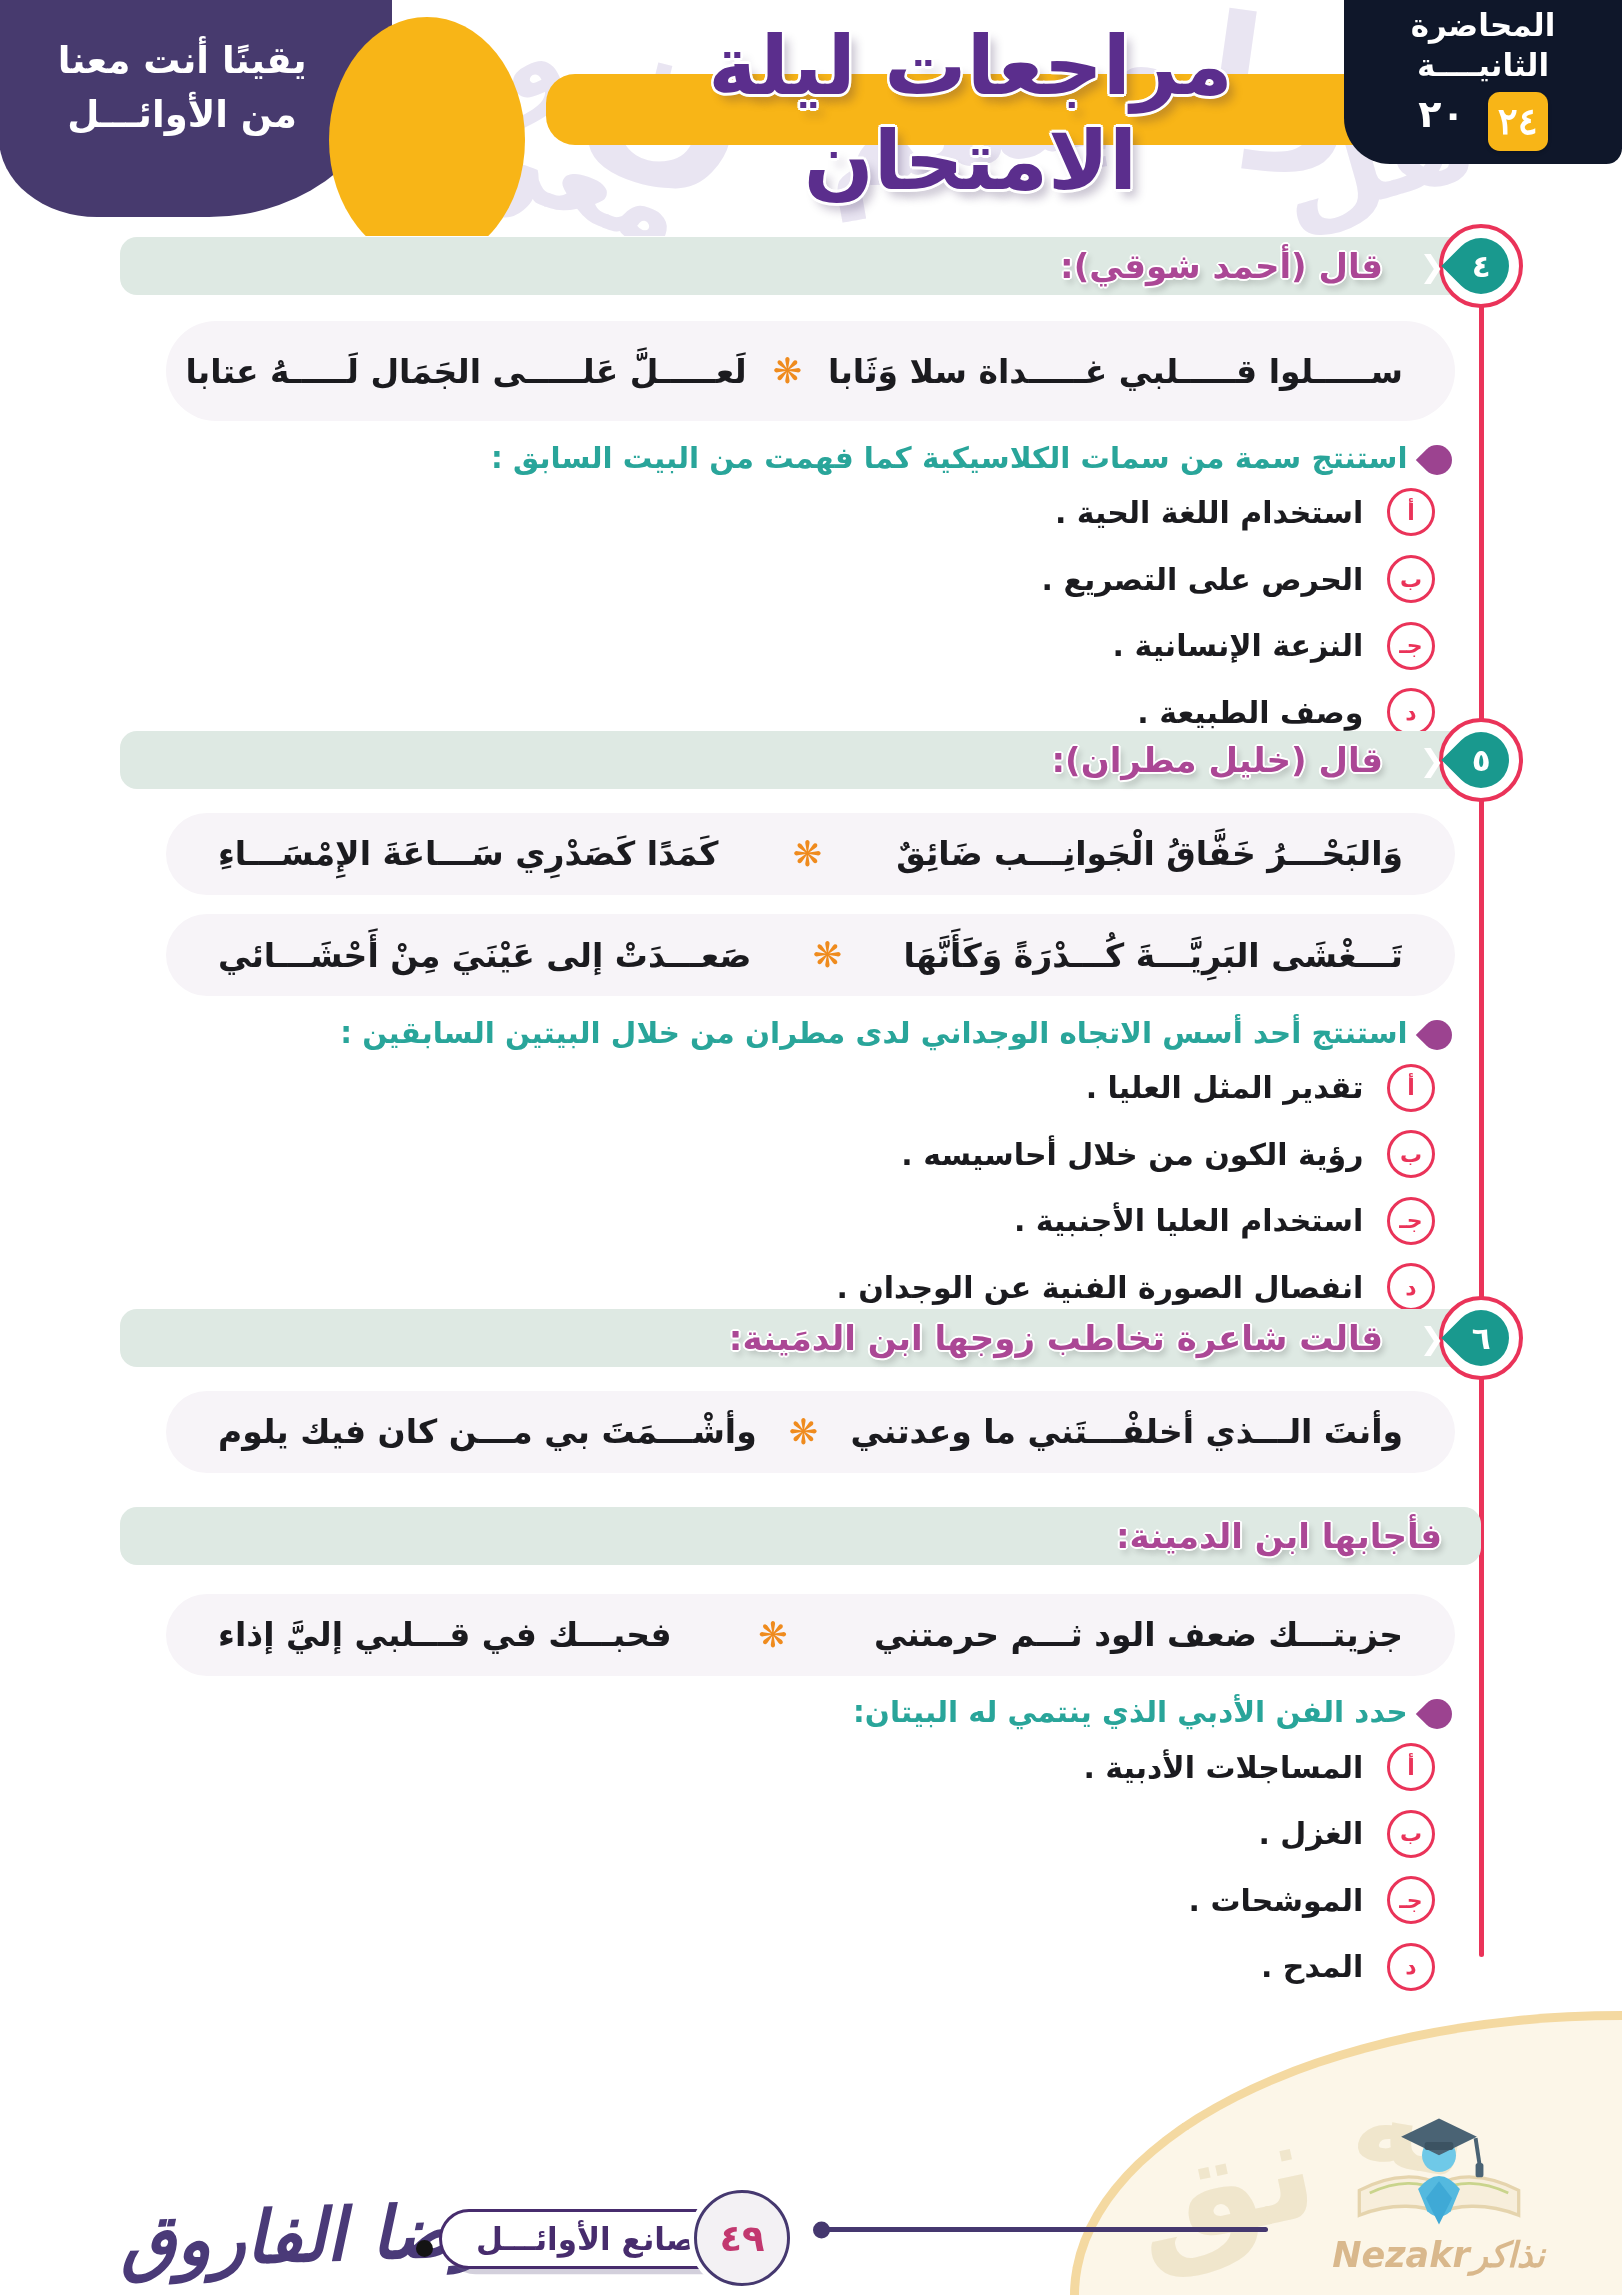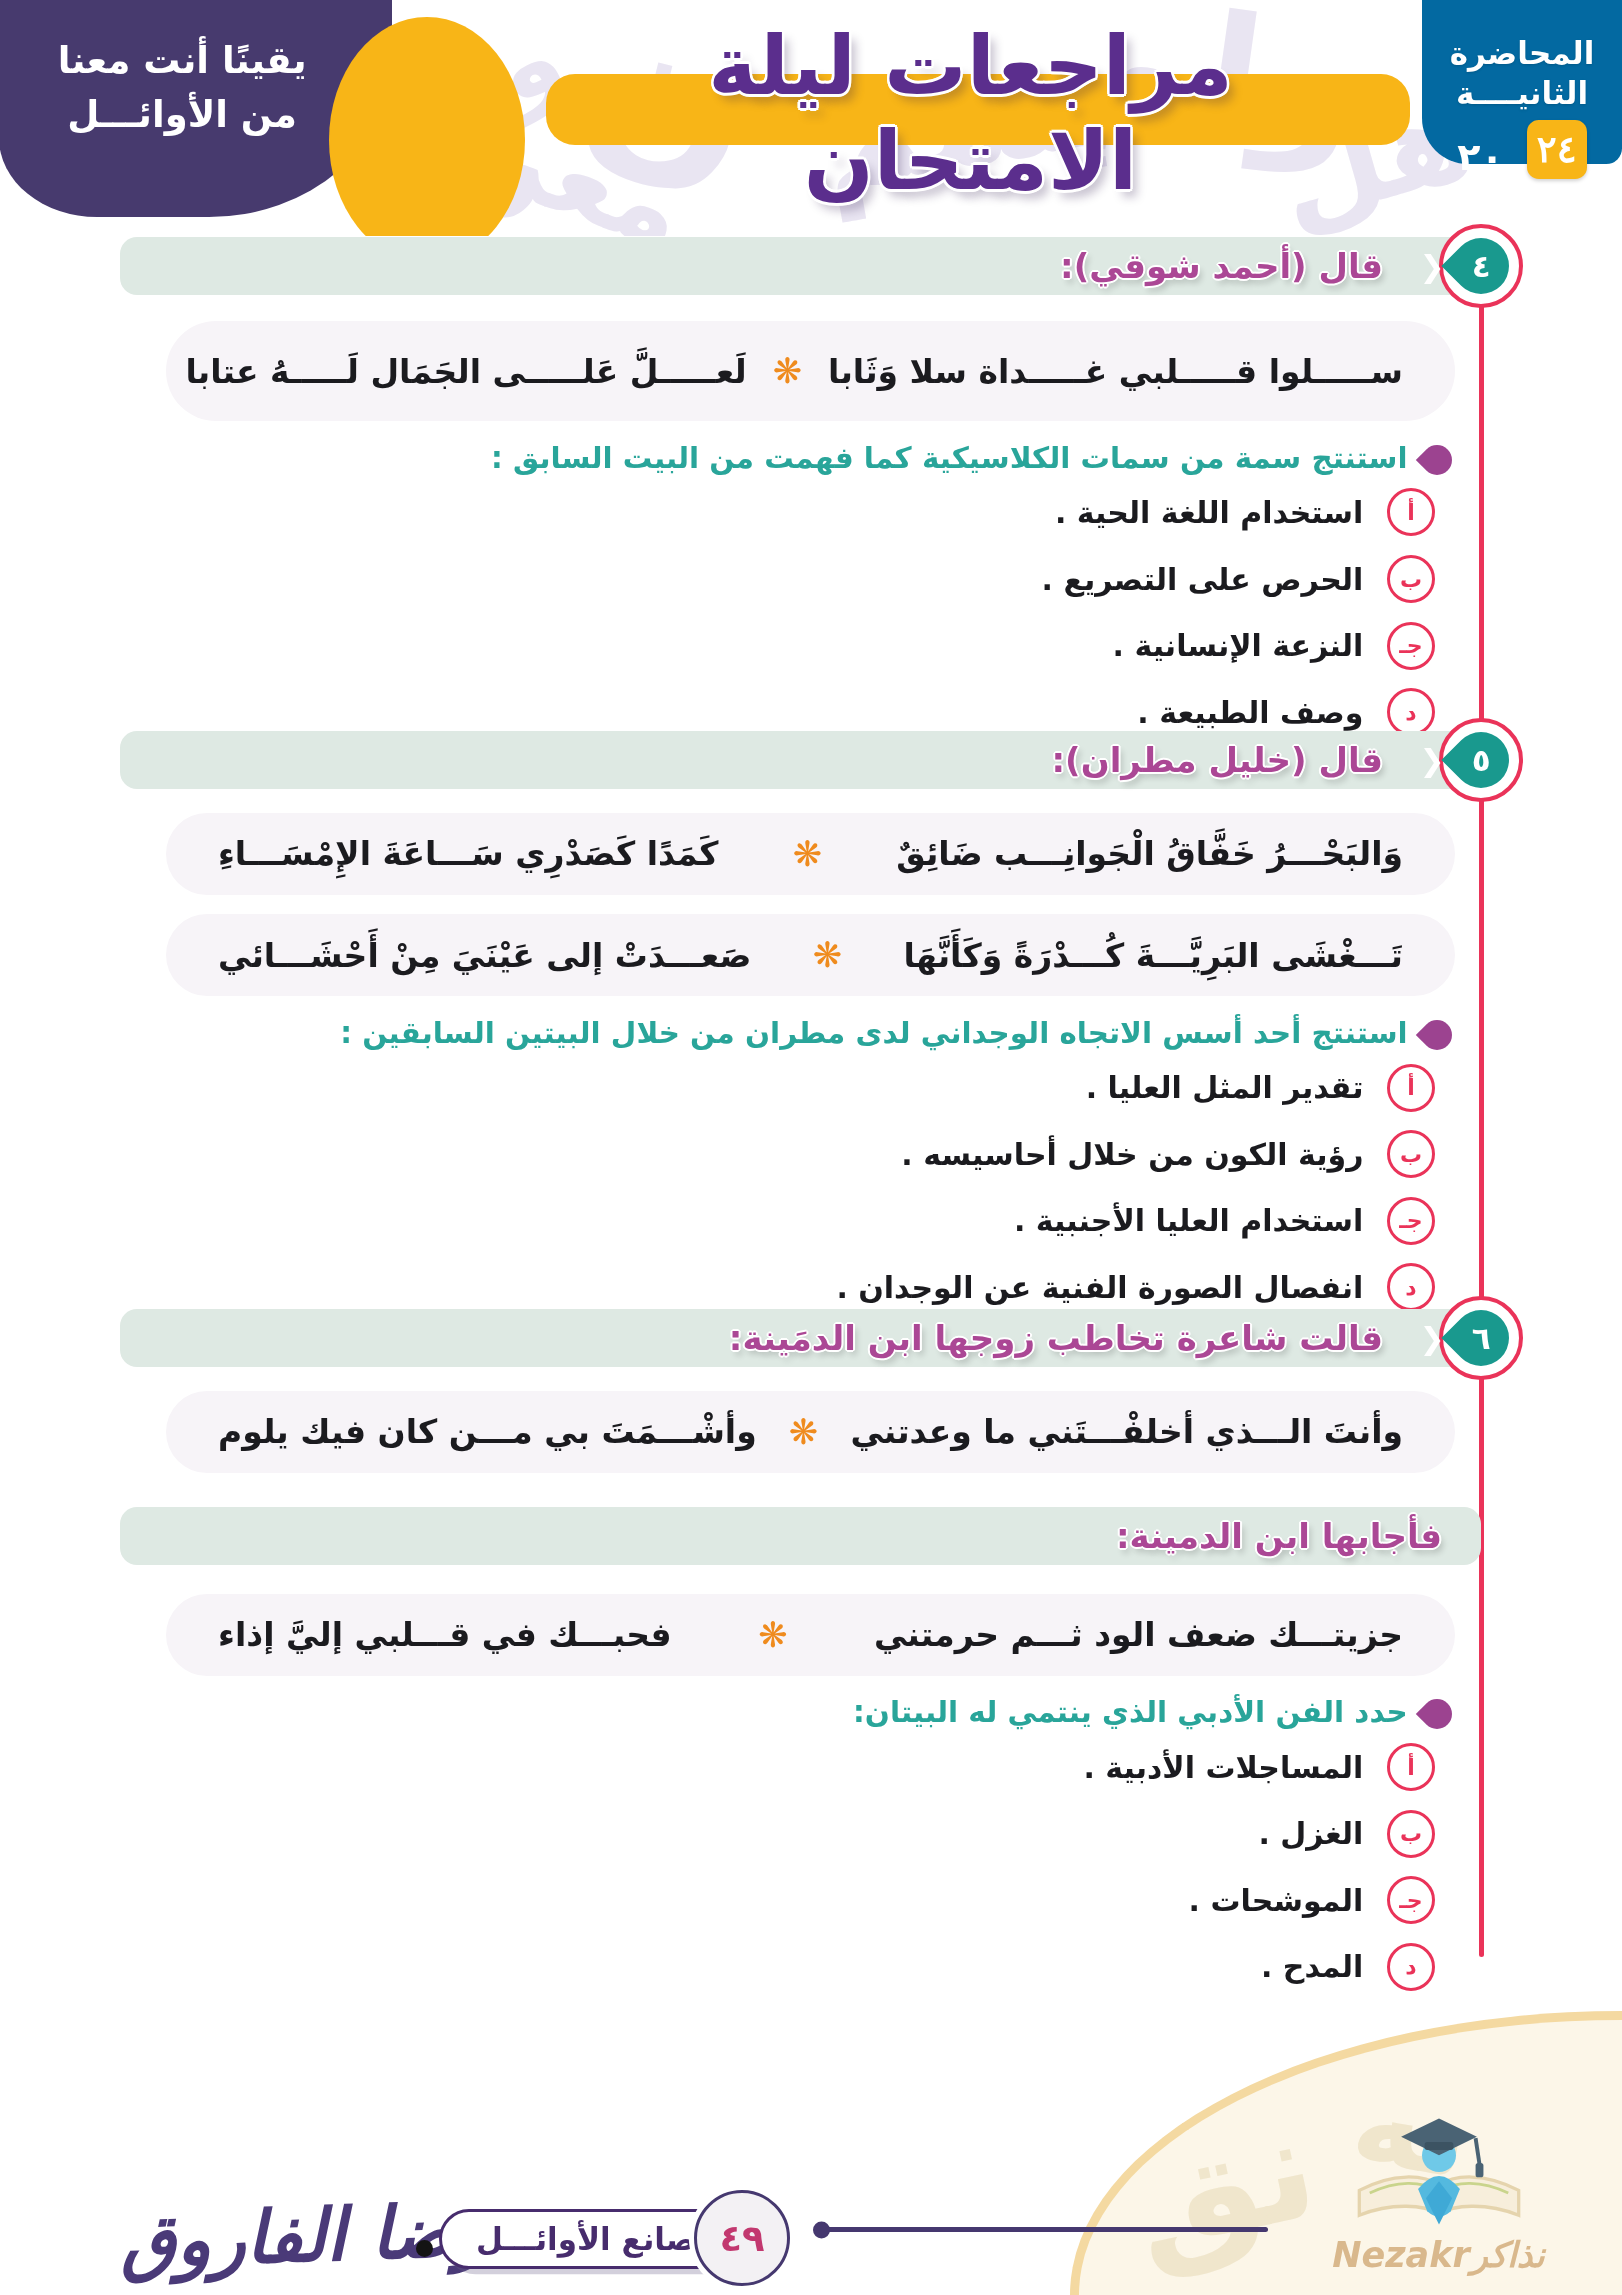--- a/index.html
+++ b/index.html
@@ -15,25 +15,25 @@
           font-weight:bold;font-size:37px;line-height:1.45;z-index:3;}
   .yellow-egg{position:absolute;top:17px;left:330px;width:196px;height:246px;background:#f8b517;
               border-radius:50%;z-index:3;}
   .title-wrap{position:absolute;top:18.3px;left:556px;width:831px;height:151px;z-index:1;}
   .title-bar{position:absolute;top:56px;left:-9.2px;right:-23.6px;height:71px;background:#f8b517;
              border-radius:29px;}
   .page-title{position:relative;margin:0;text-align:center;font-size:82px;font-weight:bold;color:#5b2e8d;
       text-shadow:2.6px 0 0 #fff,-2.6px 0 0 #fff,0 2.6px 0 #fff,0 -2.6px 0 #fff,
                   2px 2px 0 #fff,-2px 2px 0 #fff,2px -2px 0 #fff,-2px -2px 0 #fff,
                   6.5px 7.9px 9.2px rgba(40,20,70,.25);}
-  .lecture-box{position:absolute;top:0;right:0;width:200px;height:164px;background:#0369a1;
-               border-radius:0 0 15.7px 46px;z-index:4;text-align:center;color:#fff;padding-top:33px;box-sizing:border-box;}
+  .lecture-box{position:absolute;top:0;right:0;width:278px;height:164px;background:#0f172a;
+               border-radius:0 0 15.7px 46px;z-index:4;text-align:center;color:#fff;padding-top:5px;box-sizing:border-box;}
   .lecture-box .lec-line{font-size:31px;font-weight:bold;line-height:1.3;
       text-shadow:0 1.3px 2.6px rgba(0,0,0,.15);}
-  .year-row{display:flex;direction:ltr;justify-content:center;align-items:flex-end;gap:23px;margin-top:6.5px;}
+  .year-row{display:flex;direction:ltr;justify-content:center;align-items:flex-start;gap:23px;margin-top:6.5px;}
   .year-prefix{font-size:38px;font-weight:bold;color:#fff;}
   .year-box{background:#f8b517;border-radius:11.8px;min-width:60px;height:59px;display:flex;
             align-items:center;justify-content:center;font-size:37px;font-weight:bold;color:#fff;
             box-shadow:0 2px 3.9px rgba(0,0,0,.18);font-family:Liberation Serif, serif;}
 
   
   .red-line{position:absolute;left:1480px;top:229px;width:4.6px;height:1728px;background:#ea3359;
             border-radius:2.6px;z-index:1;}
   .qblock{position:absolute;left:121px;right:141px;z-index:2;}
   .q-header{position:relative;height:58px;background:#dee9e3;border-radius:17px;

